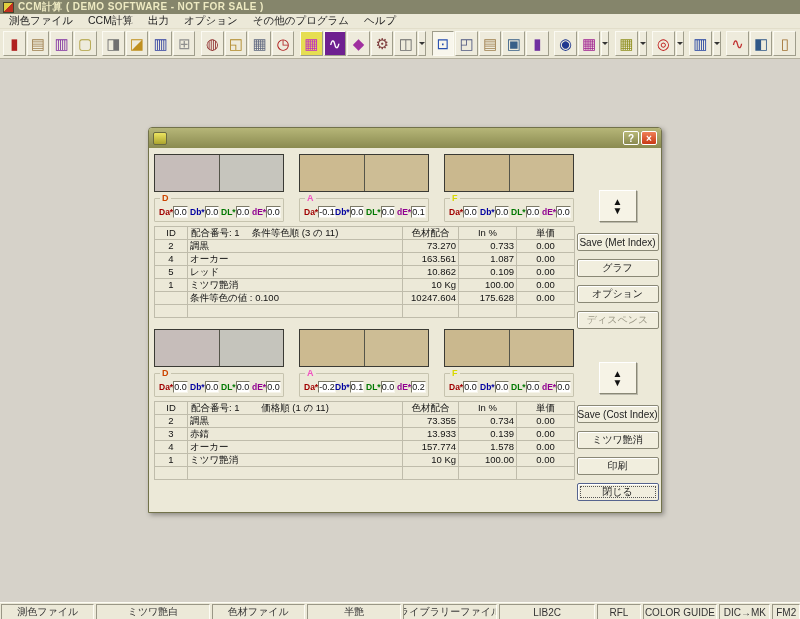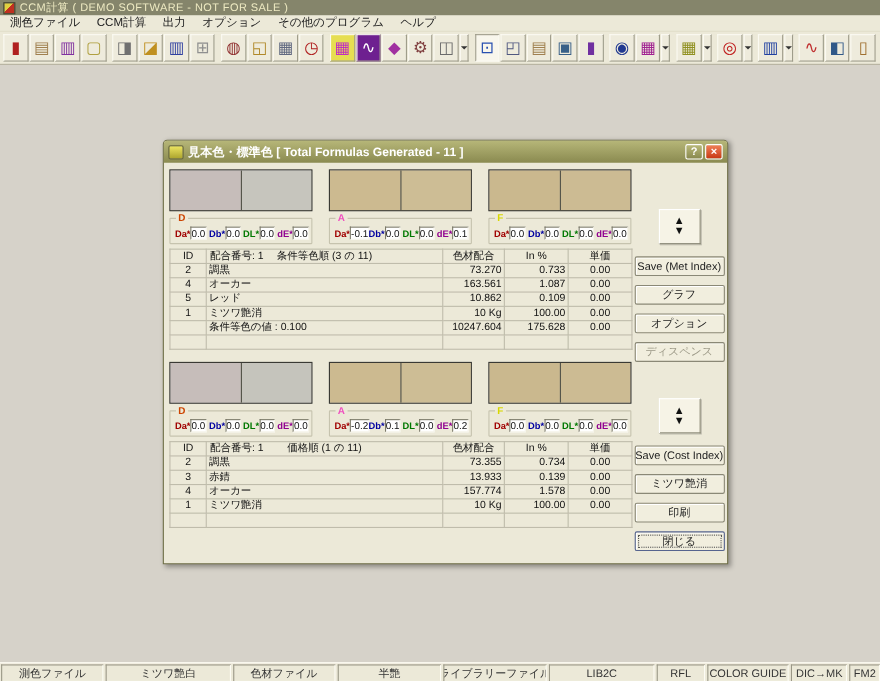--- a/index.html
+++ b/index.html
@@ -1,21 +1,21 @@
 <!DOCTYPE html>
 <html style="--titlebar-bg: #85856b; --titlebar-text: #eeeac2; --dlg-title-top: #b6b678; --dlg-title-bot: #8a8a50; --da: #a00000; --db: #0000a0; --dl: #007800; --de: #900090; --label-d: #cc4400; --label-a: #f050c0; --label-f: #d8d800;"><head>
 <meta charset="utf-8">
 <style>
   html,body{margin:0;padding:0}
   body{width:800px;height:619px;overflow:hidden;background:#d6d2c9;
        font-family:"Liberation Sans",sans-serif;-webkit-font-smoothing:antialiased}
   
   .titlebar{height:14px;background:var(--titlebar-bg,#85856b);display:flex;align-items:center;gap:4px;padding:0 3px}
   .app-icon{width:9px;height:9px;border:1px solid #44442e;background:linear-gradient(135deg,#e0d040 45%,#c03020 45%)}
-  .title-text{color:var(--titlebar-text,#eeeac2);font-size:10px;font-weight:normal;letter-spacing:.4px;white-space:nowrap}
+  .title-text{color:var(--titlebar-text,#eeeac2);font-size:10px;font-weight:bold;letter-spacing:.4px;white-space:nowrap}
   .menubar{height:14px;background:#ece9d8;display:flex;align-items:center;gap:15px;padding:0 9px;border-bottom:1px solid #e2deca}
   .menu-item{font-size:10.5px;color:#222;cursor:default;white-space:nowrap}
   .toolbar{height:29px;background:#ece9d8;display:flex;align-items:center;padding:0 3px;border-bottom:1px solid #b4b09e}
   .tb{width:25px;height:25px;margin-right:1px;padding:0;display:flex;align-items:center;justify-content:center;
       background:#eeebdc;border:1px solid;border-color:#fbfaf2 #9f9d8b #9f9d8b #fbfaf2;font-size:15px;line-height:1;cursor:default}
   .tb.bg-yellow{background:#e6de52}
   .tb.bg-purple{background:#6e2090}
   .tb.pressed{background:#f8f6ec;border-color:#9f9d8b #fbfaf2 #fbfaf2 #9f9d8b}
   .sep{width:5px;height:25px}
   .dd{width:8px;height:25px;background:#eeebdc;border:1px solid;border-color:#fbfaf2 #9f9d8b #9f9d8b #fbfaf2;margin-right:1px;
@@ -202,21 +202,20 @@
     </button>
   <button class="tb">
       <span style="color: rgb(160, 112, 48);">▯</span>
     </button>
 </div>
 
 <div class="desktop">
   <div class="dialog">
     <div class="dlg-title">
       <span class="dlg-icon"></span>
-      <span class="dlg-title-text">見本色・標準色 [ Total Formulas Generated - 11 ]</span>
       <span class="dlg-btns">
         <button class="dlg-help">?</button>
         <button class="dlg-close">×</button>
       </span>
     </div>
     <div class="dlg-body">
       <div class="left-col">
 
         <div class="section">
           <div class="swatch-row">

